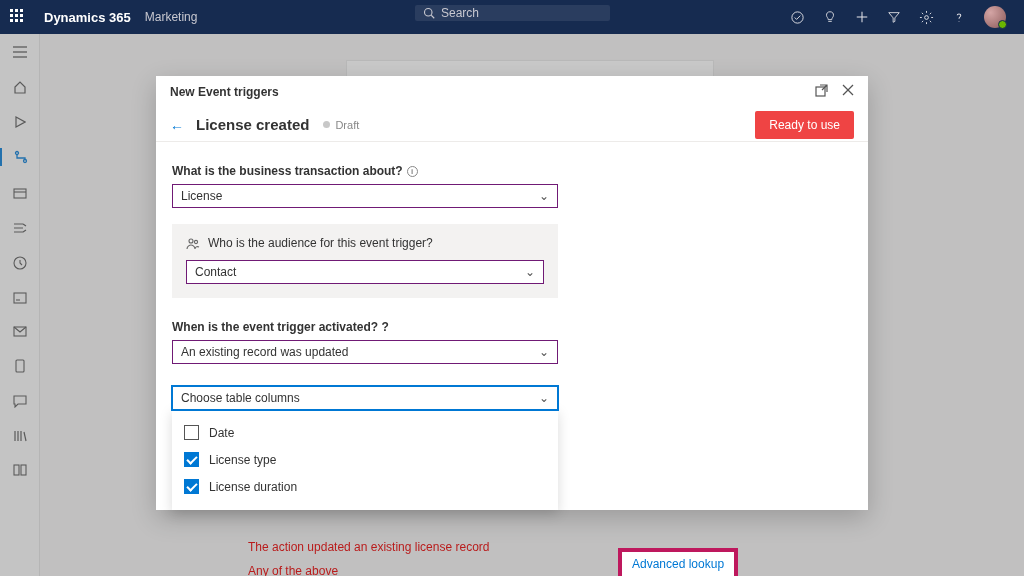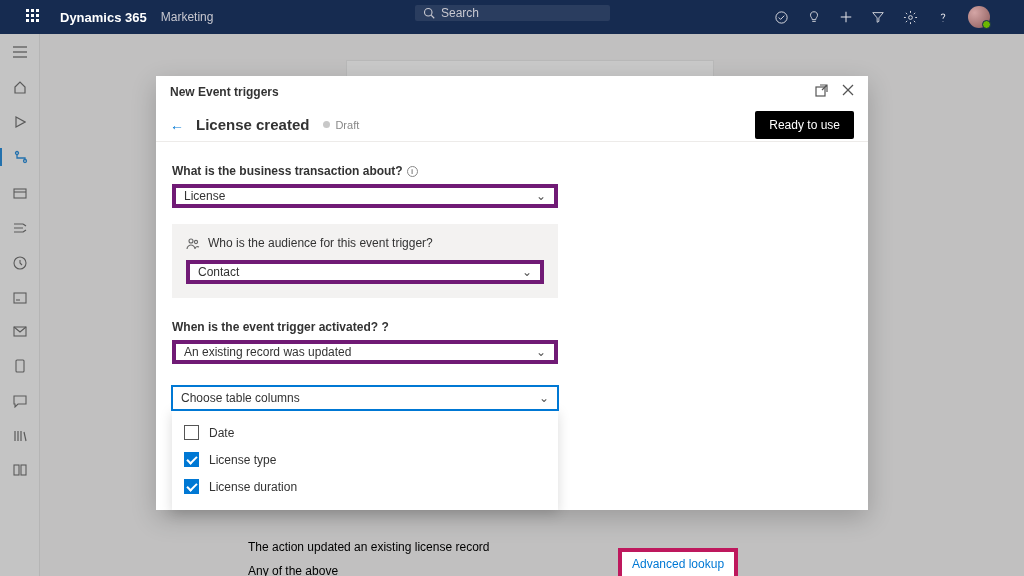--- a/index.html
+++ b/index.html
@@ -1,58 +1,58 @@
 <!DOCTYPE html>
 <html><head>
   <meta charset="utf-8">
   <style>
     * { margin: 0; padding: 0; box-sizing: border-box; font-family: "Segoe UI", Arial, sans-serif; }
     body { width: 1024px; height: 576px; overflow: hidden; background: #f3f2f1; position: relative; }
 
     
-    .topbar { height: 34px; background: #162b50; display: flex; align-items: center; color: #fff; padding: 0 26px; }
+    .topbar { height: 34px; background: #162b50; display: flex; align-items: center; color: #fff; padding: 0 10px; }
     .waffle { width: 16px; height: 16px; display: grid; grid-template-columns: repeat(3,3px); grid-template-rows: repeat(3,3px); gap: 2px; margin-right: 18px; cursor: pointer; }
     .waffle span { background: #fff; }
     .brand { font-size: 13px; font-weight: 600; margin-right: 14px; }
     .brand-sub { font-size: 12px; color: #c8c8d0; }
     .searchbox { margin-left: auto; margin-right: auto; width: 195px; height: 16px; background: #2a3d5f; border-radius: 2px; display: flex; align-items: center; padding: 0 8px; color: #c8c8d0; font-size: 12px; position: absolute; left: 415px; top: 5px; }
     .searchbox svg { margin-right: 6px; }
     .topicons { margin-left: auto; display: flex; align-items: center; gap: 18px; padding-right: 8px; }
     .topicons .ic { color: #e1e1e6; cursor: pointer; display: flex; }
     .avatar { width: 22px; height: 22px; border-radius: 50%; background: radial-gradient(circle at 30% 30%, #d4a5a5, #8b5a5a); position: relative; }
     .avatar::after { content: ""; position: absolute; bottom: -1px; right: -1px; width: 7px; height: 7px; background: #6bb700; border-radius: 50%; border: 1.5px solid #162b50; }
 
     
     .leftrail { position: absolute; top: 34px; left: 0; width: 40px; height: calc(100% - 34px); background: #f8f8f8; border-right: 1px solid #e1e1e1; display: flex; flex-direction: column; align-items: center; padding-top: 10px; gap: 18px; }
     .leftrail .ritem { color: #555; cursor: pointer; display: flex; justify-content: center; width: 100%; padding: 2px 0; }
     .leftrail .ritem.active { border-left: 2px solid #0078d4; }
 
     
     .overlay { position: absolute; top: 34px; left: 0; right: 0; bottom: 0; background: rgba(100,100,100,0.35); }
 
     
-    .bgpeek { position: absolute; left: 228px; color: #000000; font-size: 12px; }
+    .bgpeek { position: absolute; left: 228px; color: #b91c1c; font-size: 12px; }
 
     
     .modal { position: absolute; top: 76px; left: 156px; width: 712px; height: 434px; background: #fff; box-shadow: 0 8px 24px rgba(0,0,0,0.2); display: flex; flex-direction: column; }
     .modal-titlebar { height: 34px; display: flex; align-items: center; padding: 0 14px; font-size: 12px; font-weight: 600; color: #333; border-bottom: none; }
     .modal-titlebar .ticons { margin-left: auto; display: flex; gap: 14px; color: #555; }
     .modal-titlebar .ticons .ic { cursor: pointer; }
 
     .modal-header { height: 36px; border-bottom: 1px solid #edebe9; display: flex; align-items: center; padding: 0 14px; }
     .back-arrow { color: #0078d4; font-size: 14px; margin-right: 12px; cursor: pointer; }
     .modal-h1 { font-size: 15px; font-weight: 600; color: #333; }
     .status-dot { width: 7px; height: 7px; border-radius: 50%; background: #c8c8c8; margin-left: 14px; margin-right: 5px; }
     .status-text { font-size: 11px; color: #888; }
-    .ready-btn { margin-left: auto; background: #000000; color: #fff; border: none; padding: 7px 14px; font-size: 12px; cursor: pointer; border-radius: 2px; }
+    .ready-btn { margin-left: auto; background: #ef4444; color: #fff; border: none; padding: 7px 14px; font-size: 12px; cursor: pointer; border-radius: 2px; }
 
     .modal-body { padding: 22px 16px 0 16px; overflow: visible; }
     .field-label { font-size: 12px; font-weight: 600; color: #333; margin-bottom: 6px; display: flex; align-items: center; gap: 4px; }
     .info-ic { width: 11px; height: 11px; border: 1px solid #888; border-radius: 50%; display: inline-flex; align-items: center; justify-content: center; font-size: 8px; color: #888; }
-    .select { width: 386px; height: 24px; border: 4px solid #701a75; background: #fff; display: flex; align-items: center; padding: 0 8px; font-size: 12px; color: #333; cursor: pointer; position: relative; }
+    .select { width: 386px; height: 24px; border: 1px solid #701a75; background: #fff; display: flex; align-items: center; padding: 0 8px; font-size: 12px; color: #333; cursor: pointer; position: relative; }
     .select.focused { border: 1px solid #0078d4; outline: 1px solid #0078d4; }
     .chev { margin-left: auto; color: #555; }
 
     .audience-box { margin-top: 16px; background: #f3f2f1; padding: 12px 14px 14px 14px; width: 386px; }
     .audience-label { font-size: 12px; color: #333; display: flex; align-items: center; gap: 8px; margin-bottom: 10px; }
     .audience-box .select { width: 358px; background: #fff; }
 
     .section { margin-top: 22px; }
 
     

